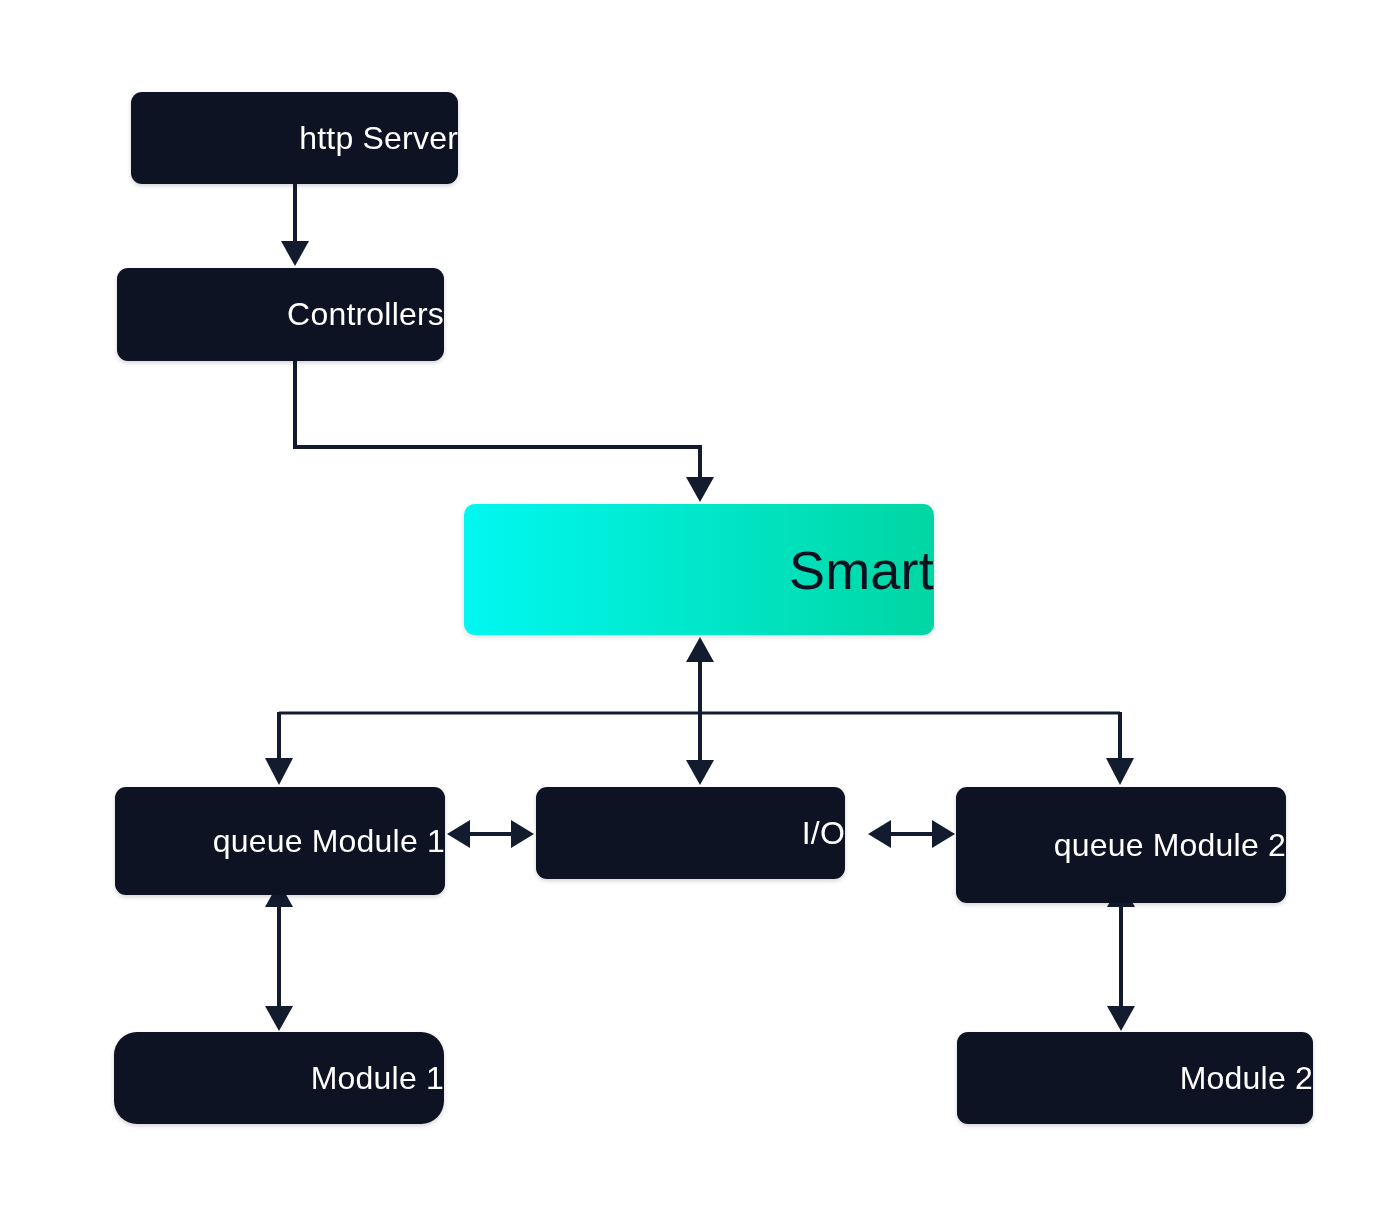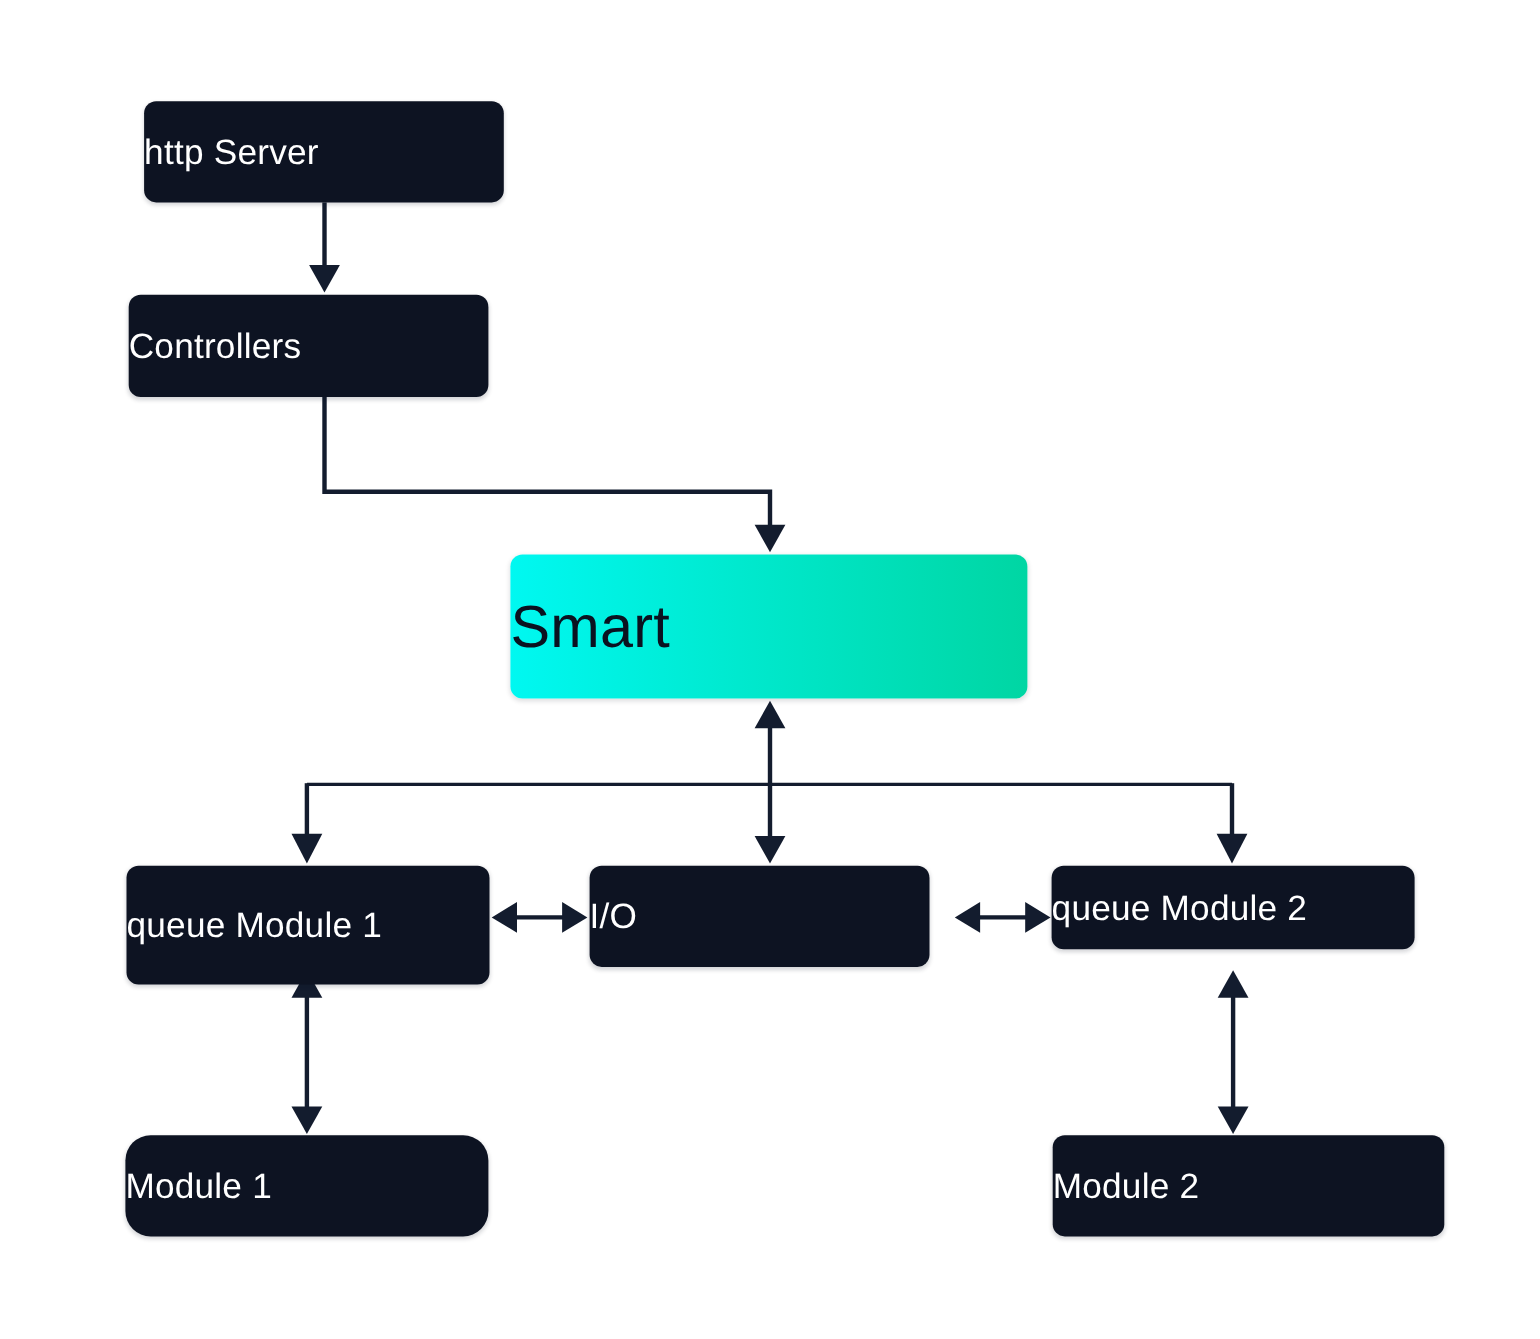--- a/index.html
+++ b/index.html
@@ -20,39 +20,39 @@
     width: 1400px; height: 1217px;
   }
 
   .node {
     position: absolute;
     background: #0d1322;
     color: #ffffff;
     border-radius: 11px;
     display: flex;
     align-items: center;
-    justify-content: flex-start;
+    justify-content: flex-end;
     font-size: 32px;
     letter-spacing: 0.2px;
     box-shadow: 0 2px 4px rgba(13, 19, 34, 0.18);
     white-space: nowrap;
   }
 
   #n-http-server  { left: 131px; top:  92px; width: 327px; height:  92px; }
   #n-controllers  { left: 117px; top: 268px; width: 327px; height:  93px; }
   #n-smart {
     left: 464px; top: 504px; width: 470px; height: 131px;
     background: linear-gradient(90deg, #00f8f1 0%, #00d6a3 100%);
     color: #0a1220;
     font-size: 54px;
     box-shadow: 0 2px 5px rgba(13, 19, 34, 0.15);
   }
   #n-queue-module-1 { left: 115px; top: 787px; width: 330px; height: 108px; }
   #n-io             { left: 536px; top: 787px; width: 309px; height: 92px; }
-  #n-queue-module-2 { left: 956px; top: 787px; width: 330px; height: 76px; }
+  #n-queue-module-2 { left: 956px; top: 787px; width: 330px; height: 116px; }
   #n-module-1       { left: 114px; top: 1032px; width: 330px; height: 92px; border-radius: 23px; }
   #n-module-2       { left: 957px; top: 1032px; width: 356px; height: 92px; }
 
   .edge-line { stroke: #131c2e; stroke-width: 4; fill: none; }
   .edge-line-thin { stroke: #131c2e; stroke-width: 3; fill: none; }
   .arrow-head { fill: #131c2e; stroke: none; }
 </style>
 </head>
 <body>
 

